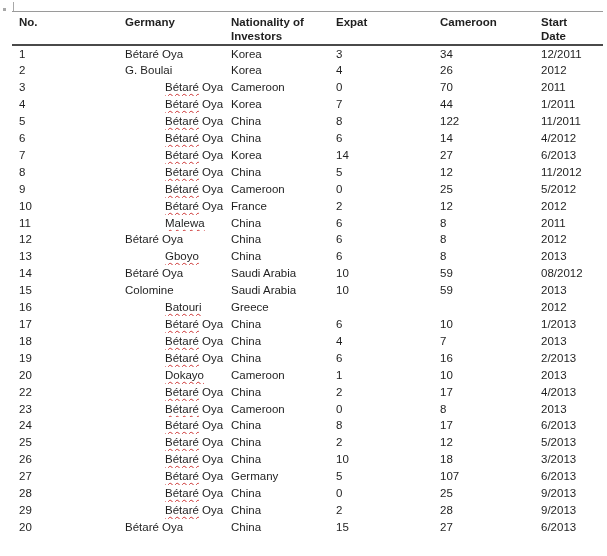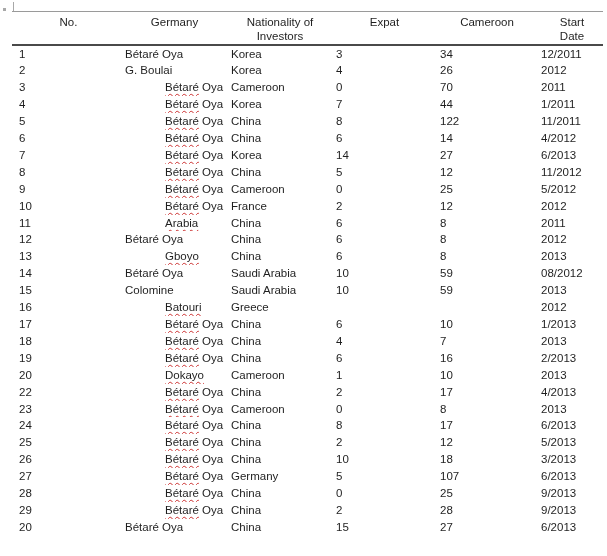--- a/index.html
+++ b/index.html
@@ -41,24 +41,24 @@
     left: 12px;
     top: 11px;
     width: 591px;
     border-collapse: collapse;
     table-layout: fixed;
     border-top: 1px solid #9a9a9a;
   }
   table.doc-table th {
     box-sizing: border-box;
     height: 33px;
-    font-weight: normal;
+    font-weight: bold;
     font-size: 11.5px;
     line-height: 13.5px;
-    text-align: center;
+    text-align: left;
     vertical-align: top;
     padding: 4px 0 0 7px;
     white-space: pre-line;
     border-bottom: 2px solid #4a4a4a;
   }
   table.doc-table td {
     box-sizing: border-box;
     height: 16.9px;
     font-size: 11.5px;
     line-height: 16.9px;
@@ -185,21 +185,21 @@
         <tr>
           <td>10</td>
           <td><span class="squiggle">Bétaré</span> Oya</td>
           <td>France</td>
           <td>2</td>
           <td>12</td>
           <td>2012</td>
         </tr>
         <tr>
           <td>11</td>
-          <td><span class="squiggle">Arabia</span></td>
+          <td><span class="squiggle">Malewa</span></td>
           <td>China</td>
           <td>6</td>
           <td>8</td>
           <td>2011</td>
         </tr>
         <tr>
           <td>12</td>
           <td>Bétaré Oya</td>
           <td>China</td>
           <td>6</td>

